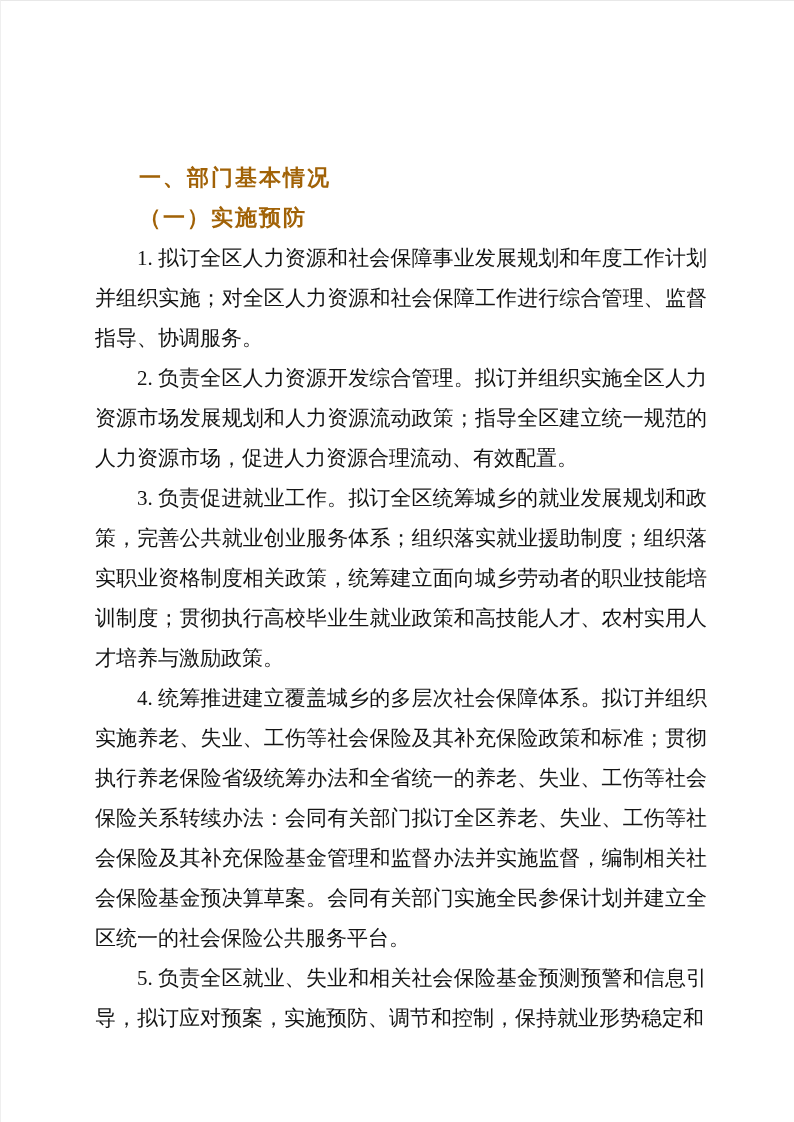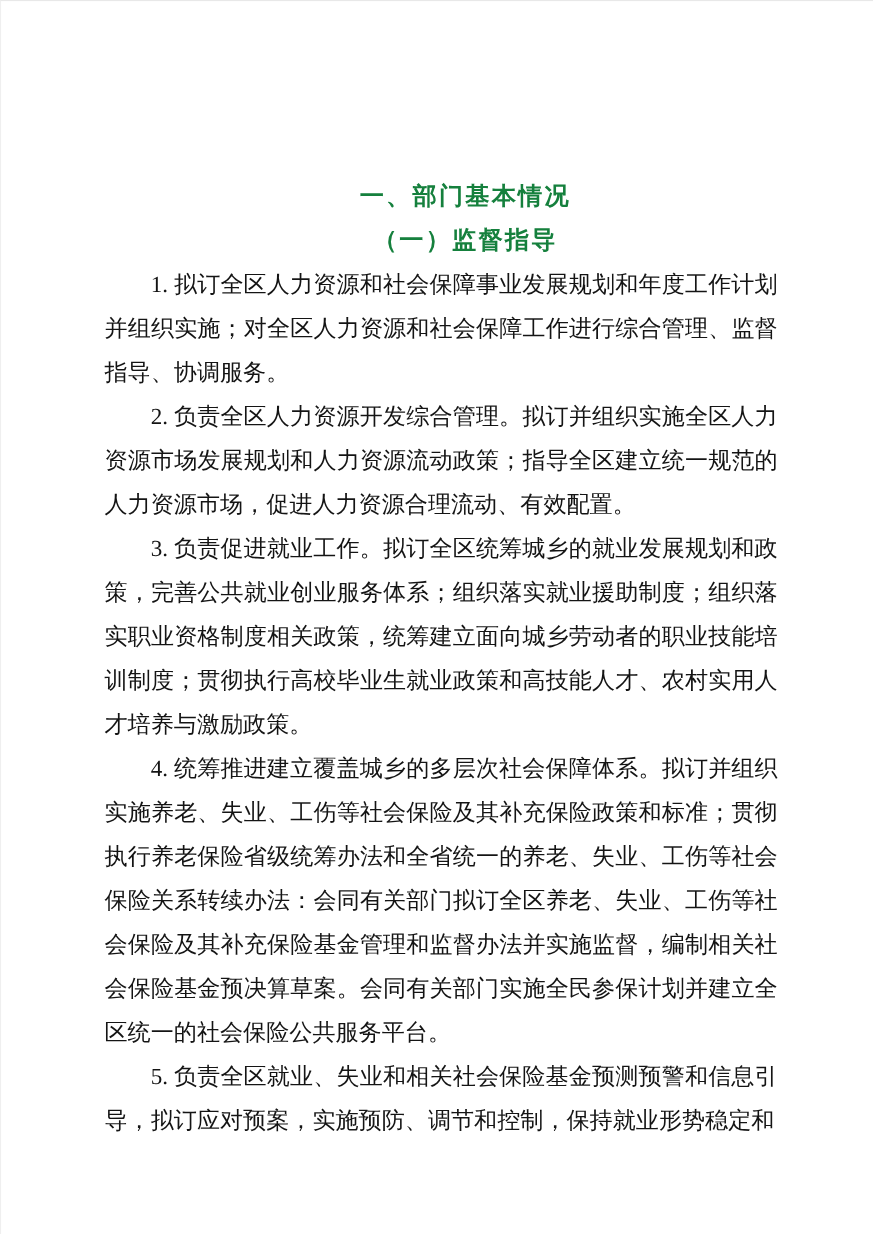--- a/index.html
+++ b/index.html
@@ -19,41 +19,40 @@
   .content {
     padding-top: 157px;
     margin-left: 94px;
     width: 612px;
   }
   .h1, .h2 {
     font-family: "Liberation Sans", "DejaVu Sans", sans-serif;
     font-weight: bold;
     font-size: 22px;
     line-height: 40px;
-    color: #15803d;
+    color: #a16207;
     letter-spacing: 2px;
     text-indent: 2em;
     white-space: nowrap;
-    text-align: center;
   }
   .para {
     font-size: 21px;
     line-height: 40px;
     text-align: justify;
     text-justify: inter-ideograph;
     text-indent: 2em;
     color: #141414;
   }
 </style>
 </head>
 <body>
 
 <div class="page">
   <div class="content">
     <div class="h1">一、部门基本情况</div>
-    <div class="h2">（一）监督指导</div>
+    <div class="h2">（一）实施预防</div>
     <p class="para">1. 拟订全区人力资源和社会保障事业发展规划和年度工作计划并组织实施；对全区人力资源和社会保障工作进行综合管理、监督指导、协调服务。</p>
     <p class="para">2. 负责全区人力资源开发综合管理。拟订并组织实施全区人力资源市场发展规划和人力资源流动政策；指导全区建立统一规范的人力资源市场，促进人力资源合理流动、有效配置。</p>
     <p class="para">3. 负责促进就业工作。拟订全区统筹城乡的就业发展规划和政策，完善公共就业创业服务体系；组织落实就业援助制度；组织落实职业资格制度相关政策，统筹建立面向城乡劳动者的职业技能培训制度；贯彻执行高校毕业生就业政策和高技能人才、农村实用人才培养与激励政策。</p>
     <p class="para">4. 统筹推进建立覆盖城乡的多层次社会保障体系。拟订并组织实施养老、失业、工伤等社会保险及其补充保险政策和标准；贯彻执行养老保险省级统筹办法和全省统一的养老、失业、工伤等社会保险关系转续办法：会同有关部门拟订全区养老、失业、工伤等社会保险及其补充保险基金管理和监督办法并实施监督，编制相关社会保险基金预决算草案。会同有关部门实施全民参保计划并建立全区统一的社会保险公共服务平台。</p>
     <p class="para">5. 负责全区就业、失业和相关社会保险基金预测预警和信息引导，拟订应对预案，实施预防、调节和控制，保持就业形势稳定和</p>
   </div>
 </div>
 
 </body></html>

